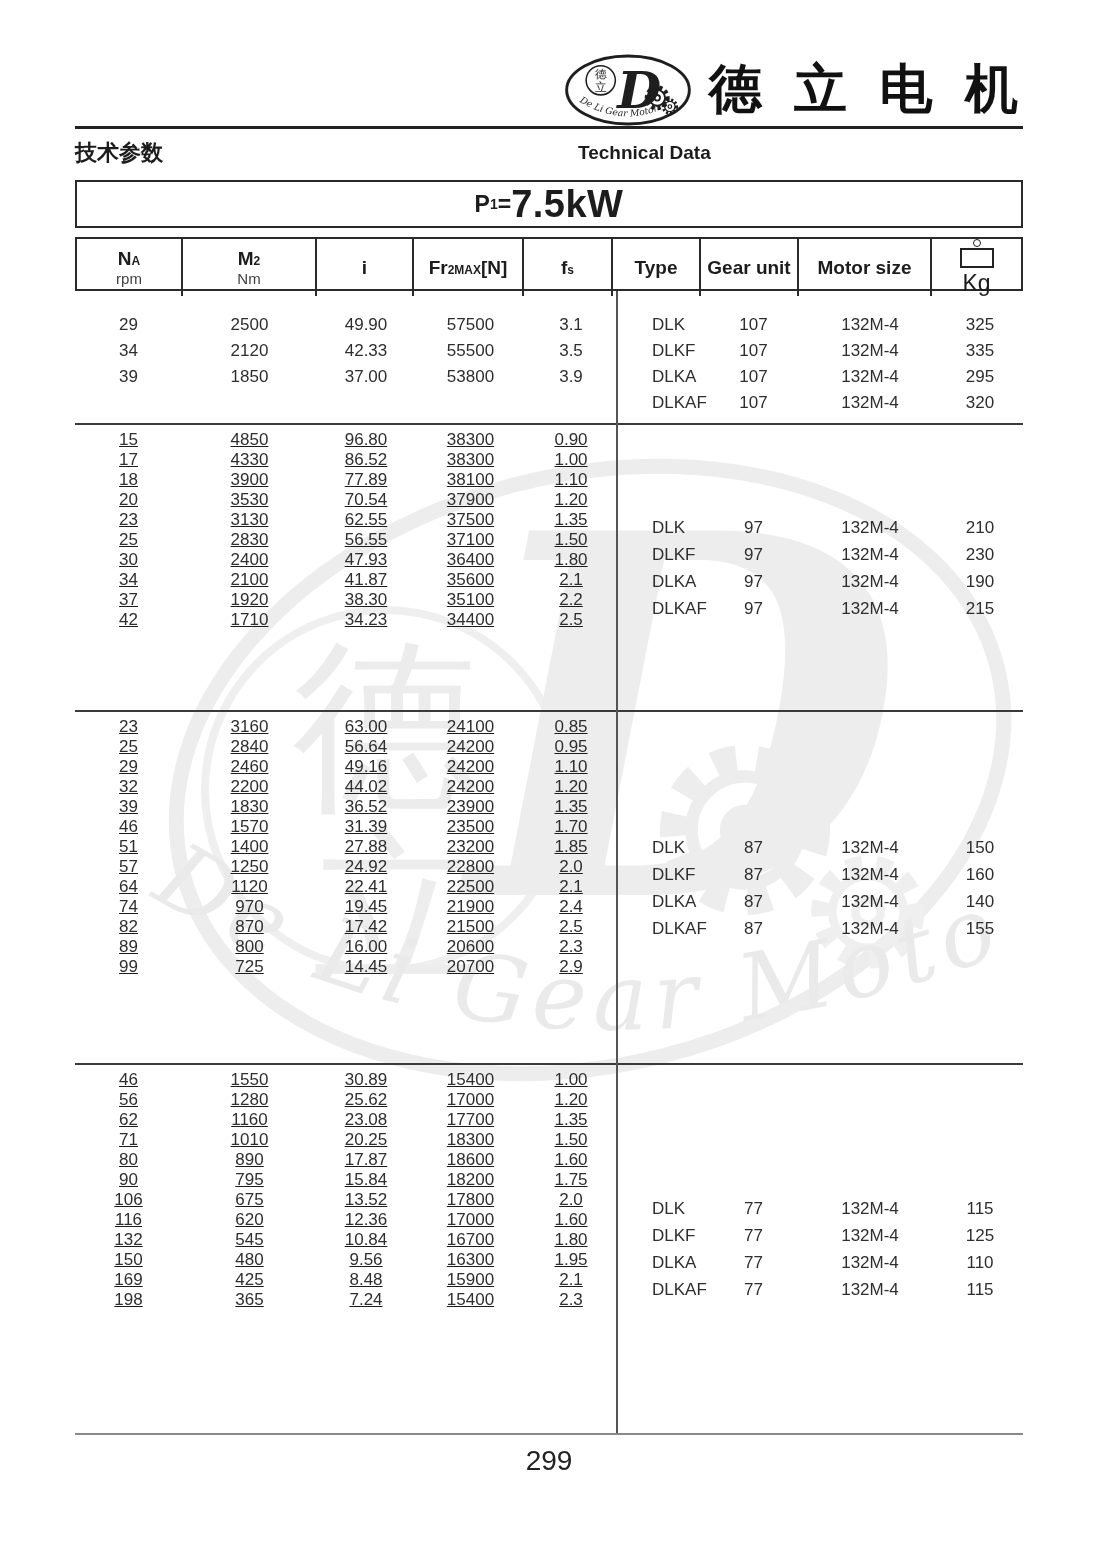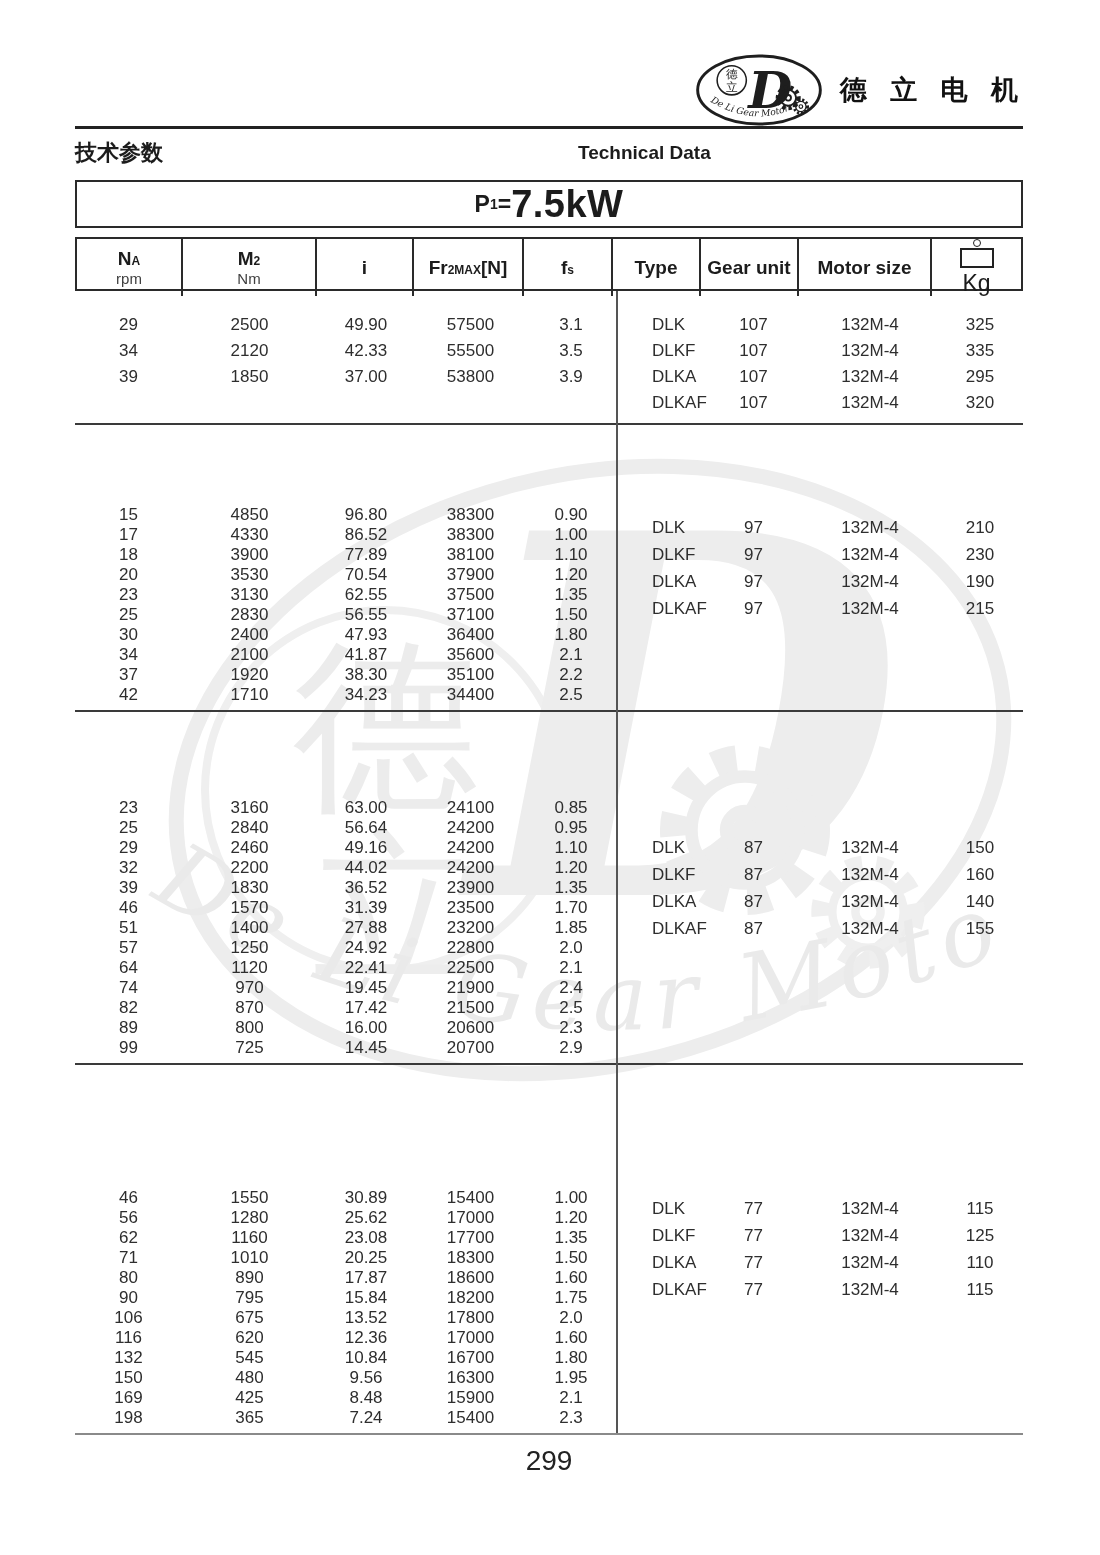--- a/index.html
+++ b/index.html
@@ -5,21 +5,21 @@
   html,body{margin:0;padding:0;background:#fff;}
   .page{position:relative;width:1100px;height:1555px;background:#ffffff;
         font-family:"Liberation Sans", sans-serif;color:#1c1c1c;overflow:hidden;}
 
   
   .watermark{position:absolute;left:0;top:0;width:1100px;height:1555px;z-index:0;}
 
   
   .brand{position:absolute;top:50px;right:75px;height:80px;display:flex;align-items:center;gap:16px;z-index:2;}
   .logo-svg{width:130px;height:74px;}
-  .brand-name{font-family:"DejaVu Serif", serif;font-weight:bold;font-size:27px;letter-spacing:7px;color:#111;white-space:nowrap;}
+  .brand-name{font-family:"DejaVu Serif", serif;font-weight:bold;font-size:53px;letter-spacing:7px;color:#111;white-space:nowrap;}
 
   .top-rule{position:absolute;left:75px;top:126px;width:948px;height:2.5px;background:#222;z-index:2;}
 
   .sec-cn{position:absolute;left:75px;top:138px;font-size:22px;font-weight:bold;z-index:2;}
   .sec-en{position:absolute;left:578px;top:142px;font-size:19px;font-weight:bold;z-index:2;}
 
   .power-box{position:absolute;left:75px;top:180px;width:944px;height:44px;border:2px solid #2a2a2a;
              display:flex;align-items:center;justify-content:center;z-index:2;background:transparent;}
   .p-pre,.p-eq{font-size:23px;font-weight:bold;}
   .p-sub{font-size:14px;font-weight:bold;line-height:1;}
@@ -47,21 +47,21 @@
   .block{display:flex;box-sizing:border-box;}
   .block + .block{border-top:2px solid #3a3a3a;}
   .b0{height:132px;}
   .b1{height:287px;}
   .b2{height:353px;}
   .b3{height:370px;}
   .block-left{width:541px;display:flex;flex-direction:column;box-sizing:border-box;}
   .block-right{width:407px;display:flex;flex-direction:column;box-sizing:border-box;}
   .b0 .block-left,.b0 .block-right{padding-top:21px;}
   .b0 .data-row,.b0 .variant-row{height:26px;line-height:26px;}
-  .b1 .block-left,.b2 .block-left,.b3 .block-left{justify-content:flex-end;padding:5px 0;}
+  .b1 .block-left,.b2 .block-left,.b3 .block-left{justify-content:flex-start;padding:5px 0;text-decoration:underline;}
   .b1 .block-right,.b2 .block-right,.b3 .block-right{justify-content:center;}
   .variant-row{height:27px;line-height:27px;}
   .data-row{display:grid;grid-template-columns:107px 135px 98px 111px 90px;}
   .variant-row{display:grid;grid-template-columns:88px 99px 134px 1fr;}
   .cell{text-align:center;font-size:17px;color:#2e2e2e;}
   .variant-row .cell.type{text-align:left;padding-left:36px;}
 
   .bottom-rule{position:absolute;left:75px;top:1433px;width:948px;height:2px;background:#8a8a8a;z-index:2;}
   .page-num{position:absolute;top:1445px;left:75px;width:948px;text-align:center;font-size:28px;color:#222;z-index:2;}
 </style>

